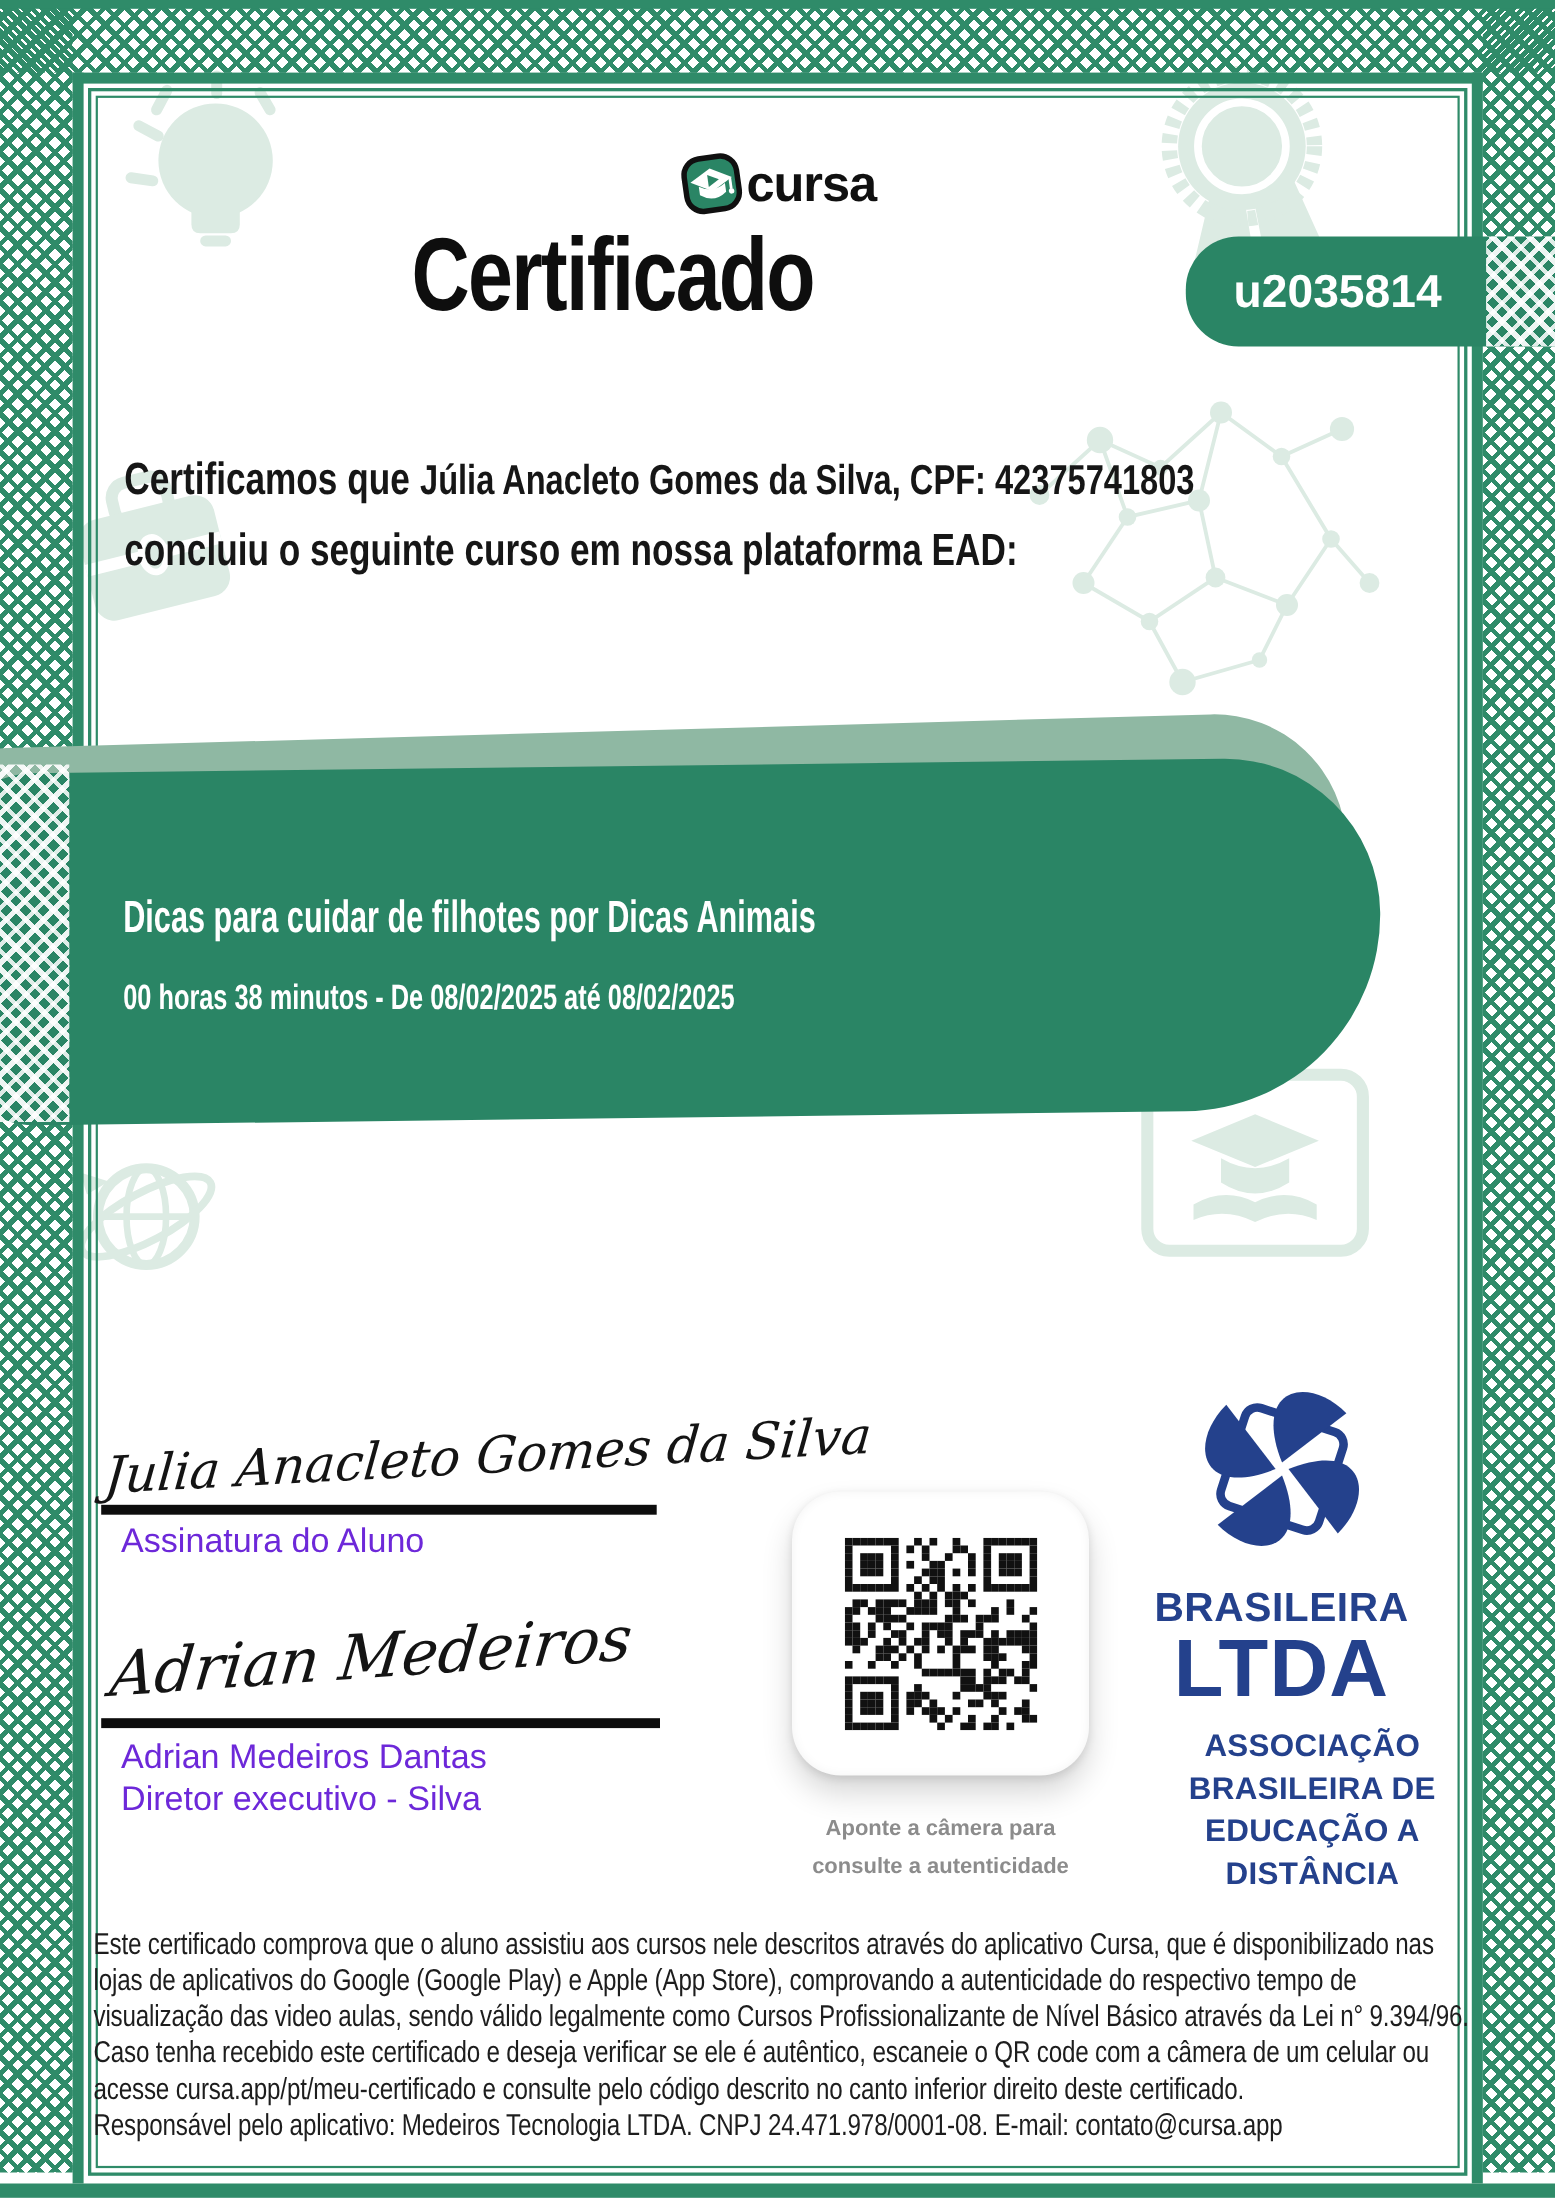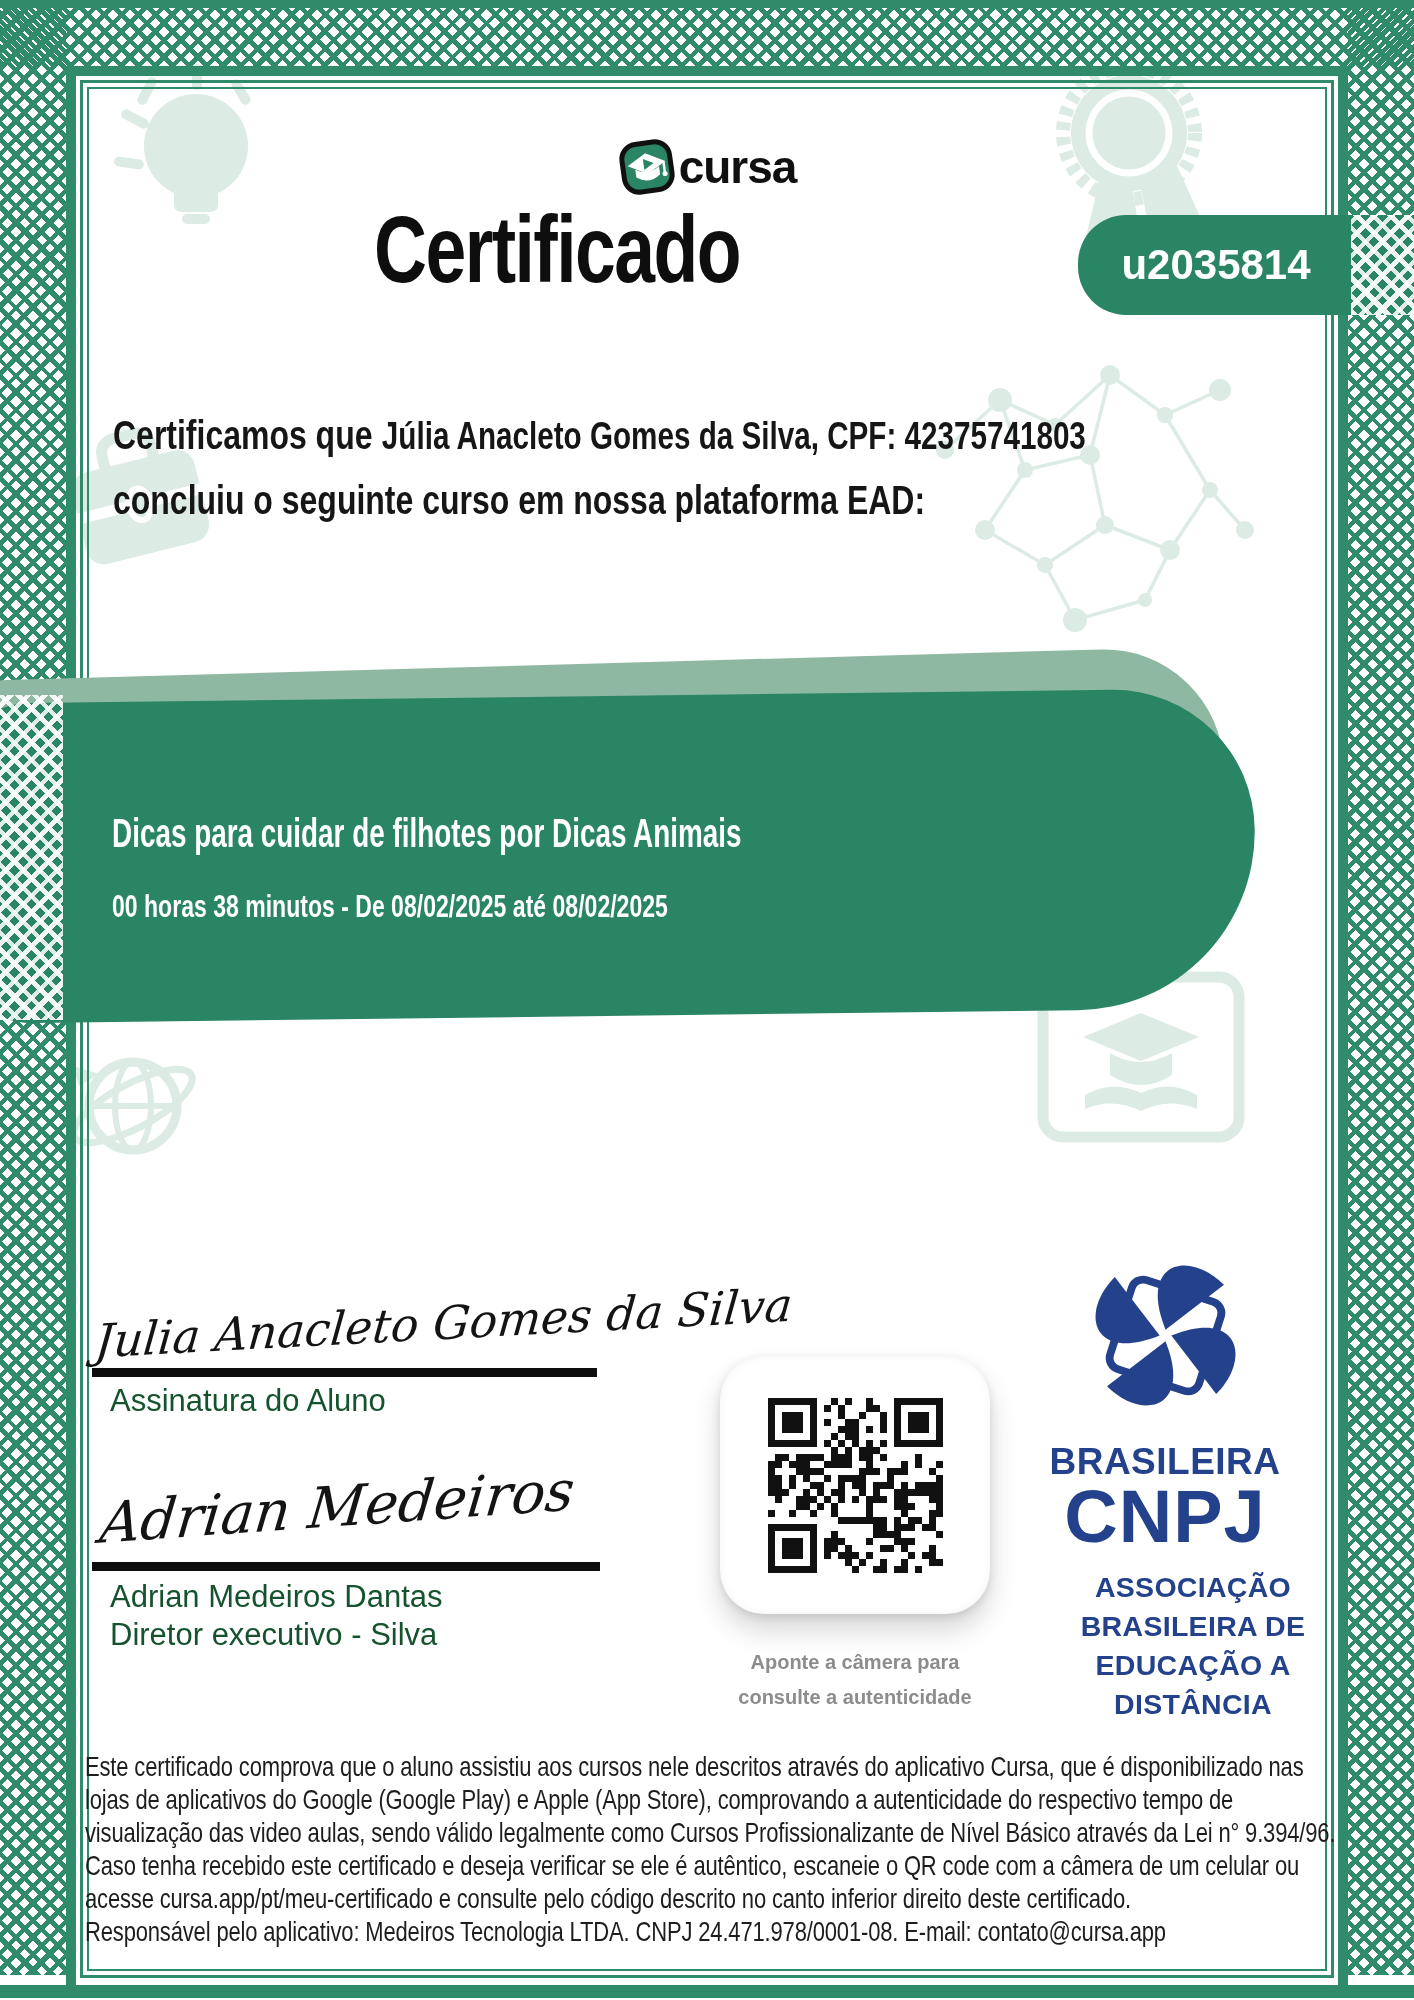--- a/index.html
+++ b/index.html
@@ -70,21 +70,21 @@
                font-weight:700;white-space:nowrap;transform:scaleX(.72);transform-origin:left top;}
 
   
   .script{position:absolute;z-index:10;font-family:"DejaVu Serif",serif;font-style:italic;
           color:#141414;white-space:nowrap;}
   #sig1{left:95px;top:1296px;font-size:46px;transform:rotate(-3deg) skewX(-8deg);}
   #sig2{left:100px;top:1474px;font-size:56px;transform:rotate(-4deg) skewX(-10deg);}
   .sig-line{position:absolute;height:9px;background:#0d0d0d;z-index:11;}
   #line1{left:92px;top:1368px;width:505px;}
   #line2{left:92px;top:1562px;width:508px;}
-  .sig-label{position:absolute;left:110px;z-index:10;color:#14532d;font-size:31px;line-height:38px;}
+  .sig-label{position:absolute;left:110px;z-index:10;color:#6d28d9;font-size:31px;line-height:38px;}
   #lab1{top:1382px;}
   #lab2{top:1578px;}
 
   
   .qr-card{position:absolute;left:720px;top:1356px;width:270px;height:258px;background:#fff;
            border-radius:44px;z-index:10;
            box-shadow:0 16px 28px rgba(0,0,0,.16),0 3px 8px rgba(0,0,0,.10),inset 0 0 10px rgba(0,0,0,.05);}
   #qr-svg{position:absolute;left:768px;top:1398px;z-index:11;}
   .qr-caption{position:absolute;left:690px;top:1645px;width:330px;text-align:center;z-index:10;
               color:#8C8C8C;font-size:20px;font-weight:700;line-height:35px;}
@@ -549,21 +549,21 @@
       <rect x="26" y="26" width="48" height="48" rx="6" transform="rotate(18 50 50)"></rect>
     </g>
     <g fill="#24418C">
       <path d="M50 47 C 36 12, 62 6, 80 24 Z"></path>
       <path d="M53 50 C 88 36, 94 62, 76 80 Z"></path>
       <path d="M50 53 C 64 88, 38 94, 20 76 Z"></path>
       <path d="M47 50 C 12 64, 6 38, 24 20 Z"></path>
     </g>
   </svg>
   <div class="abed-top">BRASILEIRA</div>
-  <div class="abed-acronym">CNPJ</div>
+  <div class="abed-acronym">LTDA</div>
   <div class="abed-lines">
     <div>ASSOCIAÇÃO</div>
     <div>BRASILEIRA DE</div>
     <div>EDUCAÇÃO A</div>
     <div>DISTÂNCIA</div>
   </div>
 
   <div class="footer">
     <p>Este certificado comprova que o aluno assistiu aos cursos nele descritos através do aplicativo Cursa, que é disponibilizado nas lojas de aplicativos do Google (Google Play) e Apple (App Store), comprovando a autenticidade do respectivo tempo de visualização das video aulas, sendo válido legalmente como Cursos Profissionalizante de Nível Básico através da Lei n° 9.394/96. Caso tenha recebido este certificado e deseja verificar se ele é autêntico, escaneie o QR code com a câmera de um celular ou acesse cursa.app/pt/meu-certificado e consulte pelo código descrito no canto inferior direito deste certificado.</p>
     <p>Responsável pelo aplicativo: Medeiros Tecnologia LTDA. CNPJ 24.471.978/0001-08. E-mail: contato@cursa.app</p>

